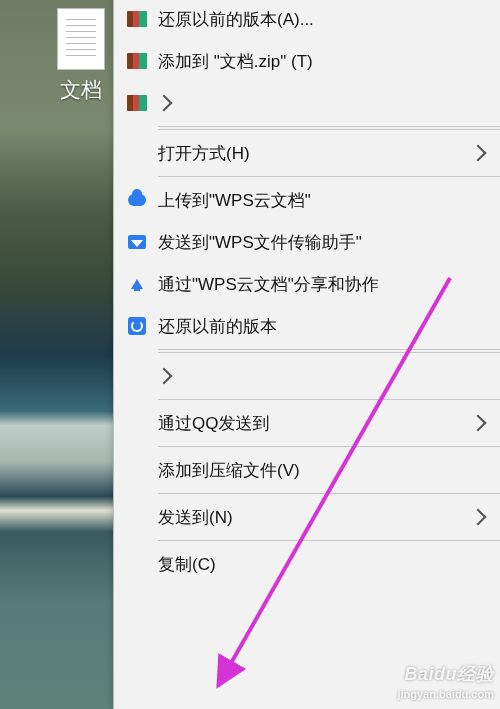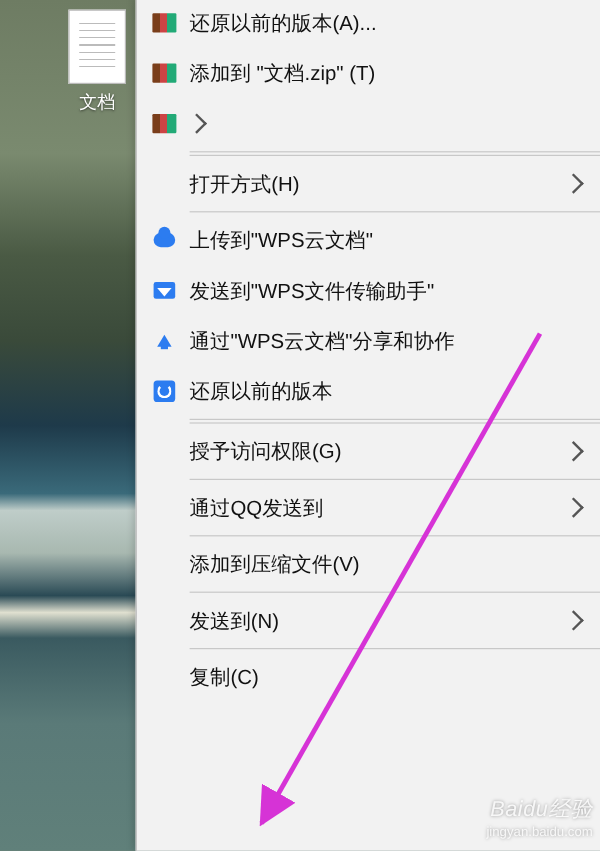--- a/index.html
+++ b/index.html
@@ -16,21 +16,21 @@
         #6e7c63 0%, #7a8a6f 18%,
         #4a5a44 30%, #3a4a3a 40%,
         #1e3a4a 50%, #3a6a7a 58%,
         #bfcdc9 60%, #a8b8b0 65%,
         #2a4a55 70%, #e0e0d0 72%,
         #3a5a60 75%, #5a7a78 85%,
         #60807a 100%);
   }
   .file-icon {
     position: absolute; left: 46px; top: 8px; width: 70px;
-    text-align: center; color: #fff; font-size: 15px;
+    text-align: center; color: #fff; font-size: 21px;
     text-shadow: 0 1px 2px rgba(0,0,0,.6);
   }
   .file-icon .page {
     width: 48px; height: 62px; margin: 0 auto 6px;
     background: #fff; border: 1px solid #bbb; position: relative;
   }
   .file-icon .page::before {
     content: ""; position: absolute; left: 8px; right: 8px; top: 10px; bottom: 10px;
     background: repeating-linear-gradient(to bottom, #bbb 0 1px, transparent 1px 6px);
   }
@@ -66,20 +66,21 @@
   .upshare { width:0;height:0;border-left:6px solid transparent;border-right:6px solid transparent;border-bottom:10px solid #2c7cf0;position:relative;}
   .upshare::after{content:"";position:absolute;left:-3px;top:8px;width:6px;height:4px;background:#2c7cf0;}
   .sync { width:18px;height:18px;background:#2c7cf0;border-radius:3px;position:relative;}
   .sync::after{content:"";position:absolute;inset:3px;border:2px solid #fff;border-top-color:transparent;border-radius:50%;}
   .shield { width:16px;height:18px;background:radial-gradient(circle at 50% 30%, #7bd13c 60%, #3aa11a 61%);clip-path:polygon(50% 0,100% 20%,100% 60%,50% 100%,0 60%,0 20%);}
   .watermark {
     position: absolute; right: 6px; bottom: 8px;
     color: rgba(255,255,255,0.85); font-size: 11px; text-align: right;
     text-shadow: 0 0 3px rgba(0,0,0,.4); line-height: 1.3;
     font-family: Arial, sans-serif;
+    font-weight: bold;
   }
   .watermark .big { font-size: 18px; font-style: italic; letter-spacing: .5px; }
   .annot {
     position: absolute; left: 0; top: 0; pointer-events: none;
   }
 </style>
 </head>
 <body>
 
 <div class="desktop"></div>
@@ -148,21 +149,20 @@
     <span class="label">还原以前的版本</span>
   </div>
 
   <div class="sep"></div>
 
 
   <div class="sep"></div>
 
   <div class="item">
     <span class="ico"></span>
-    <span class="label">授予访问权限(G)</span>
     <span class="chev"></span>
   </div>
 
   <div class="sep"></div>
 
   <div class="item">
     <span class="ico"></span>
     <span class="label">通过QQ发送到</span>
     <span class="chev"></span>
   </div>

